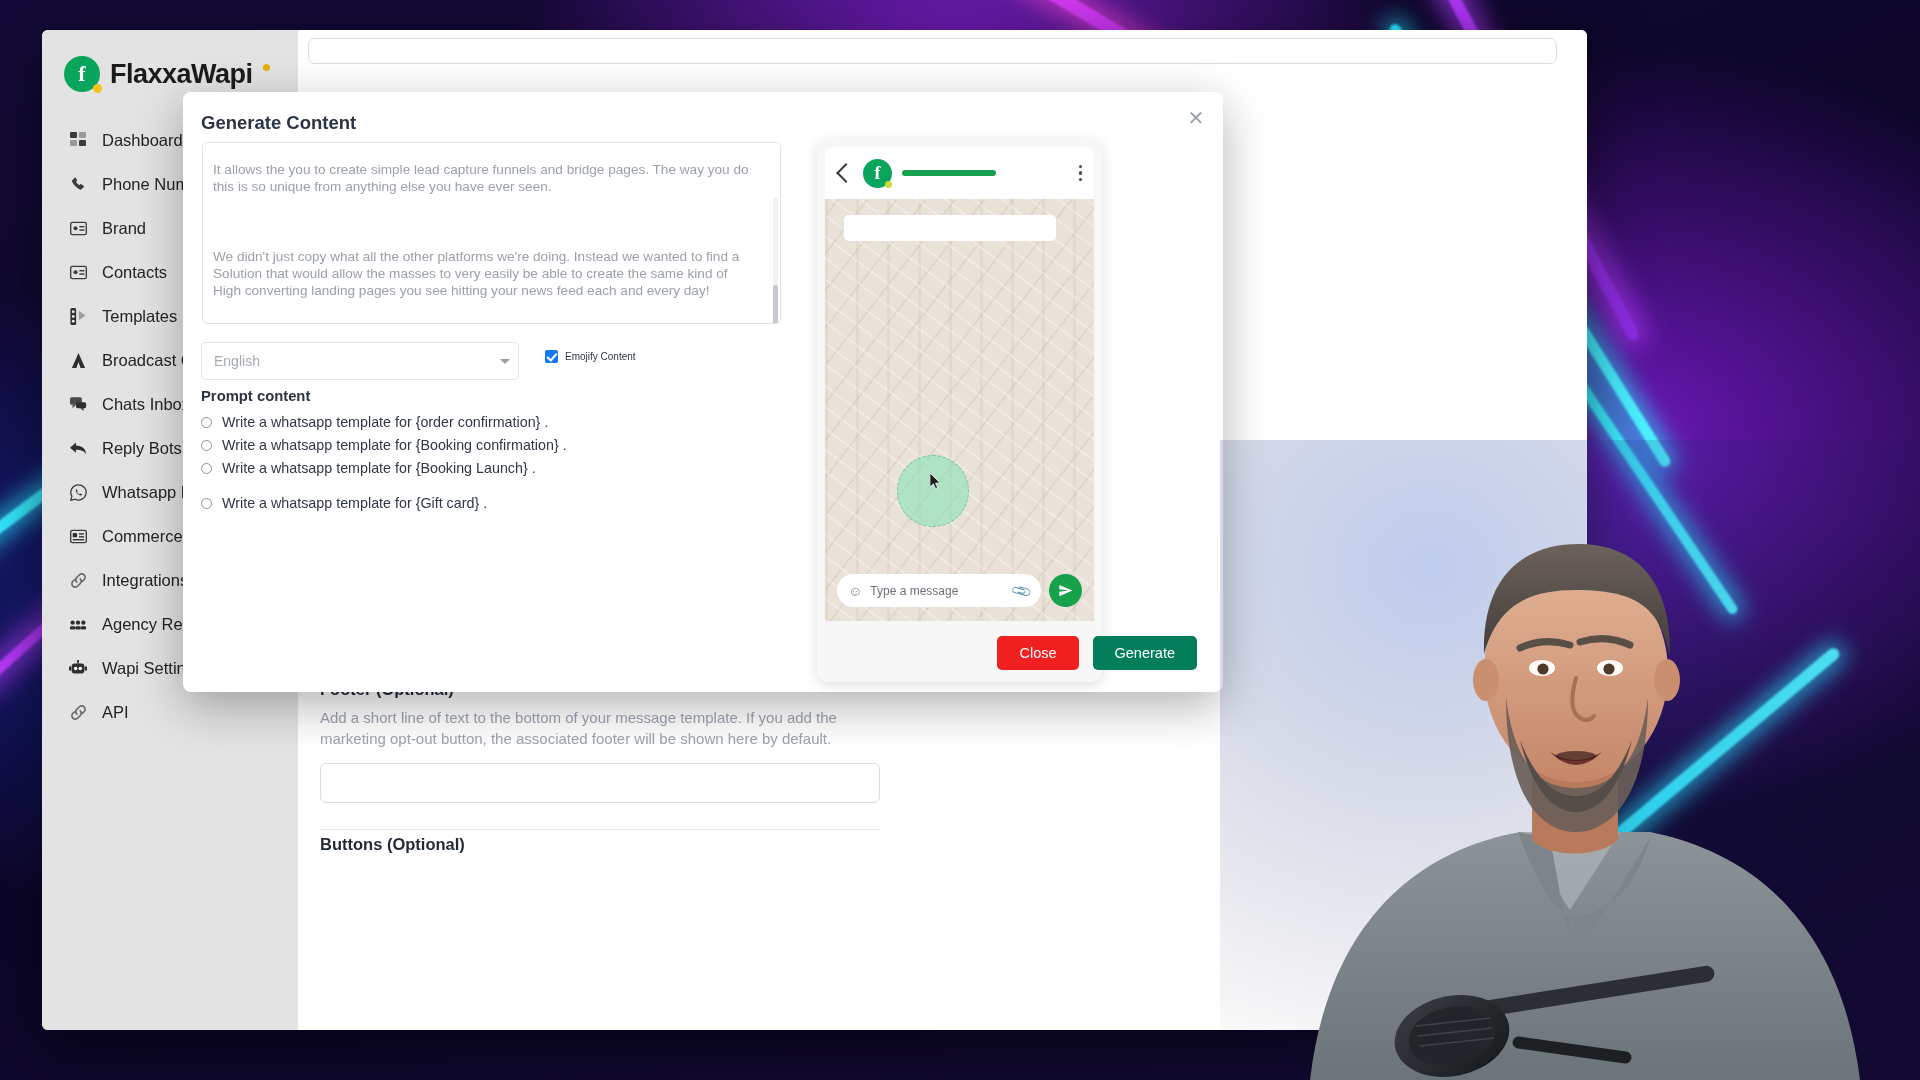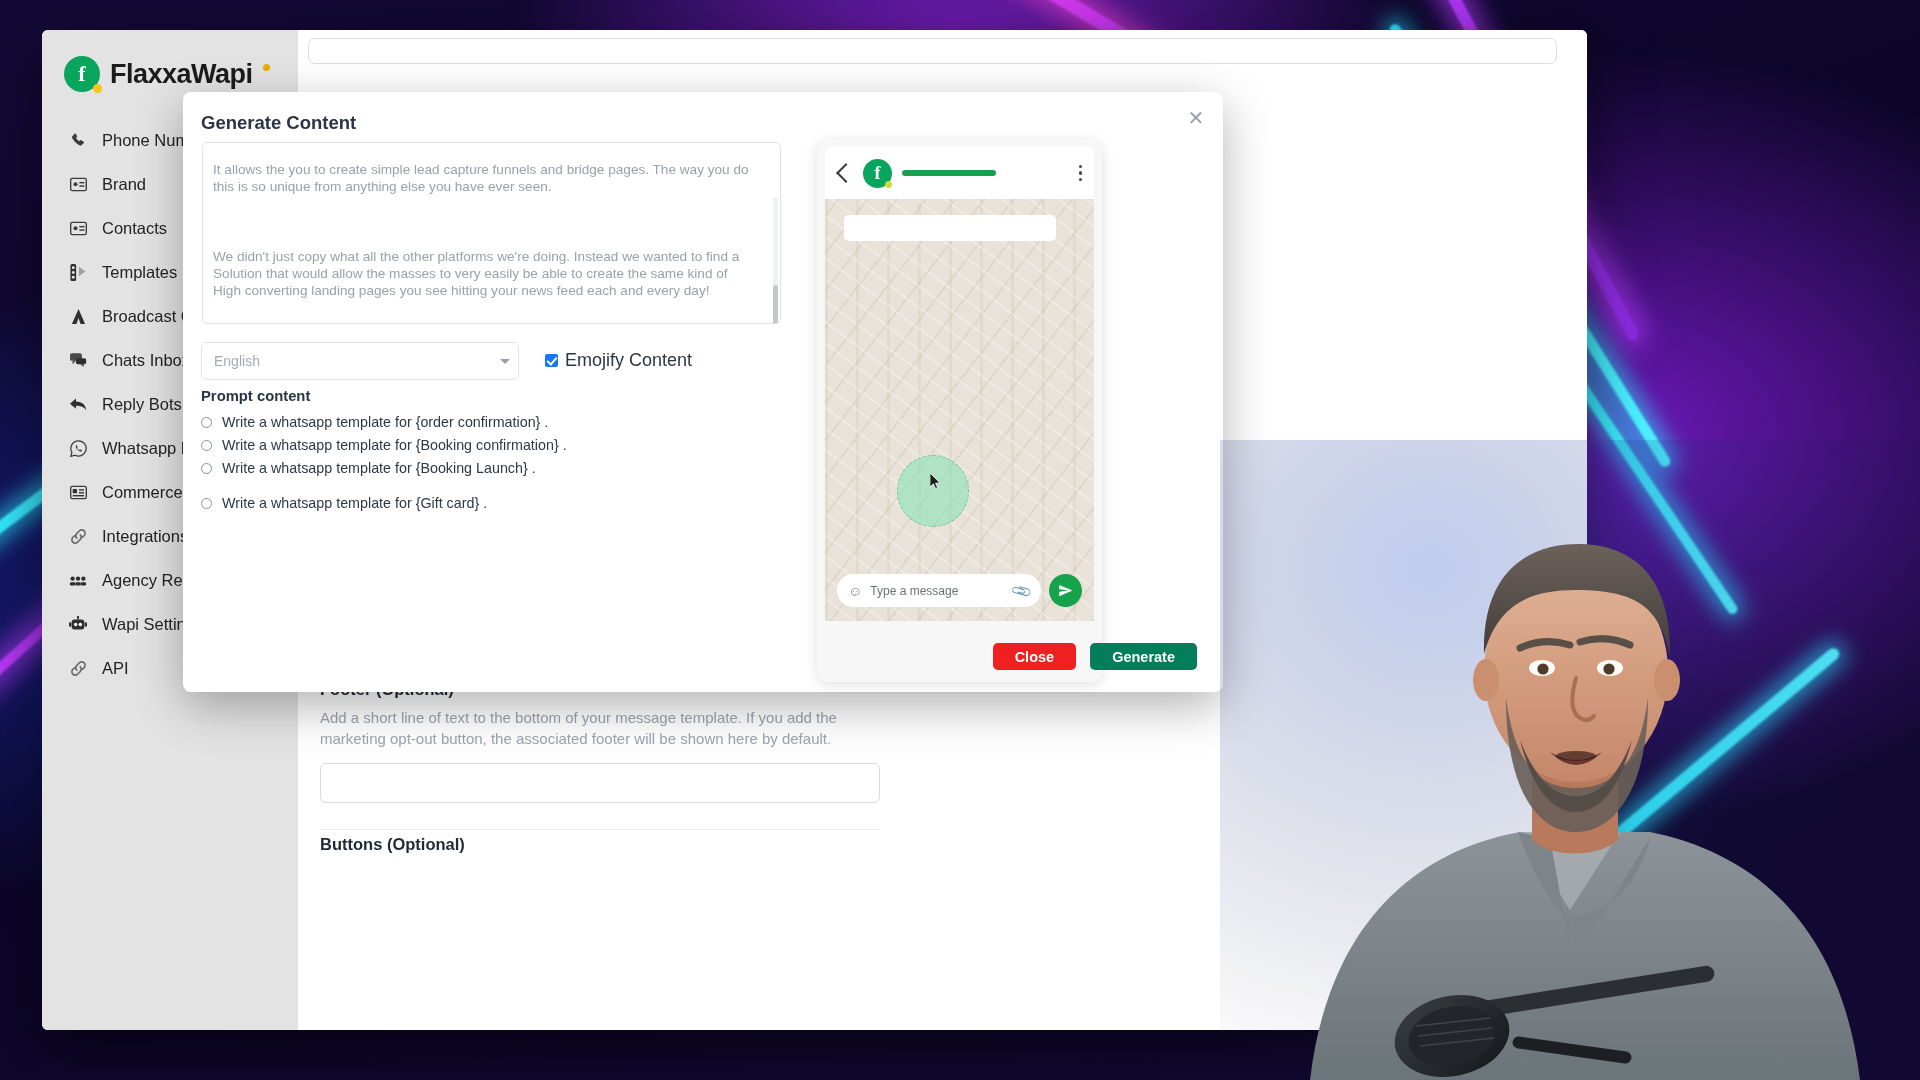--- a/index.html
+++ b/index.html
@@ -148,21 +148,21 @@
   }
   .cb {
     width: 13px; height: 13px; border-radius: 2px; background: #1877f2;
     position: relative; flex: none;
   }
   .cb::after {
     content: ""; position: absolute; left: 4px; top: 1px;
     width: 4px; height: 8px; border: solid #fff;
     border-width: 0 2px 2px 0; transform: rotate(42deg);
   }
-  #emojify-label { font-size: 18px; color: #2e3646; }
+  #emojify-label { font-size: 10px; color: #2e3646; }
 
   #prompt-content-title {
     position: absolute; left: 18px; top: 296px;
     font-size: 14.8px; font-weight: 700; color: #2b3445;
   }
   .radio-row {
     position: absolute; left: 18px;
     display: flex; align-items: center; gap: 10px; cursor: pointer;
   }
   .radio-mark {
@@ -239,22 +239,22 @@
     display: flex; align-items: center; justify-content: center; flex: none;
     cursor: pointer; border: none;
   }
 
   
   #modal-footer {
     position: absolute; right: 26px; bottom: 22px;
     display: flex; gap: 14px;
   }
   .btn {
-    height: 27px; border-radius: 5px; border: none; cursor: pointer;
-    font-size: 14.5px; font-weight: 700; color: #fff;
+    height: 34px; border-radius: 5px; border: none; cursor: pointer;
+    font-size: 14.5px; font-weight: 400; color: #fff;
     font-family: "Liberation Sans", sans-serif;
     padding: 0 22px;
   }
   #close-btn { background: #f02020; }
   #generate-btn { background: #047d5a; }
 
   
   #presenter {
     position: absolute; right: 0; bottom: 0; width: 700px; height: 640px;
     overflow: hidden;
@@ -275,20 +275,31 @@
 
 <div id="app-window">
 
   <nav id="sidebar">
     <div class="brand-row">
       <div class="brand-logo">f</div>
       <div class="brand-name">FlaxxaWapi</div>
       <div class="brand-dot"></div>
     </div>
     <div id="nav-list">
+        <div class="nav-item">
+          <span class="nv-ico">
+            <svg width="16" height="16" viewBox="0 0 16 16">
+              <rect x="0" y="0" width="7" height="6" rx="1" fill="#3c3c3c"></rect>
+              <rect x="9" y="0" width="7" height="6" rx="1" fill="#9a9a9a"></rect>
+              <rect x="0" y="8" width="7" height="6" rx="1" fill="#9a9a9a"></rect>
+              <rect x="9" y="8" width="7" height="6" rx="1" fill="#3c3c3c"></rect>
+            </svg>
+          </span>
+          <span>Dashboard</span>
+        </div>
         <div class="nav-item">
           <span class="nv-ico">
             <svg width="17" height="17" viewBox="0 0 24 24">
               <path d="M6.6 2.5 3.2 5.9c-.6.6-.7 1.5-.3 2.2 2.6 4.8 6.2 8.4 11 11 .7.4 1.6.3 2.2-.3l3.4-3.4c.5-.5.4-1.3-.2-1.7l-3.5-2.2c-.5-.3-1.1-.2-1.5.2l-1.2 1.2c-1.9-1.1-3.5-2.7-4.6-4.6l1.2-1.2c.4-.4.5-1 .2-1.5L8.3 2.7c-.4-.6-1.2-.7-1.7-.2z" fill="#3c3c3c"></path>
             </svg>
           </span>
           <span>Phone Numb</span>
         </div>
         <div class="nav-item">
           <span class="nv-ico">

